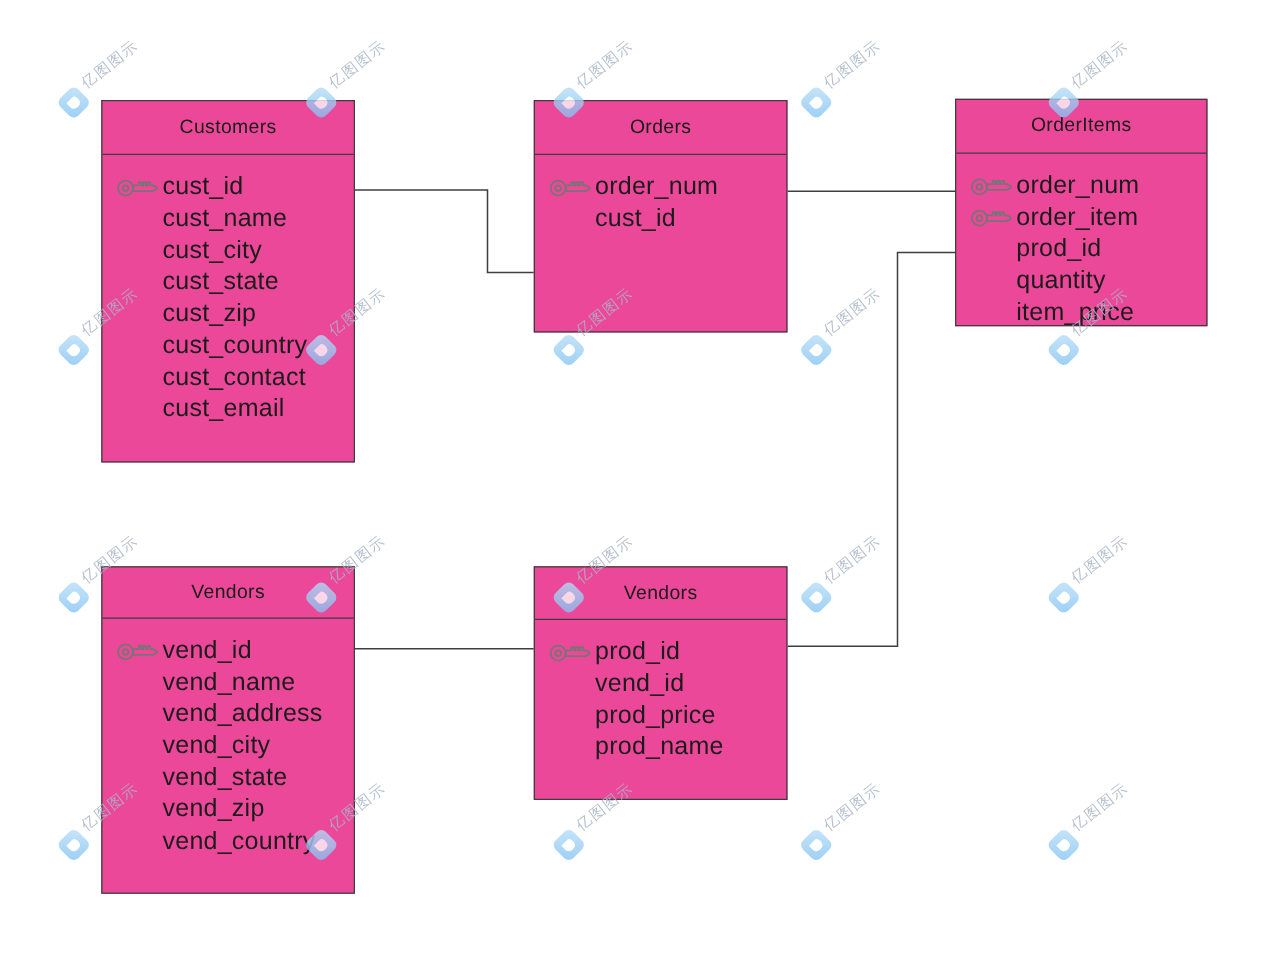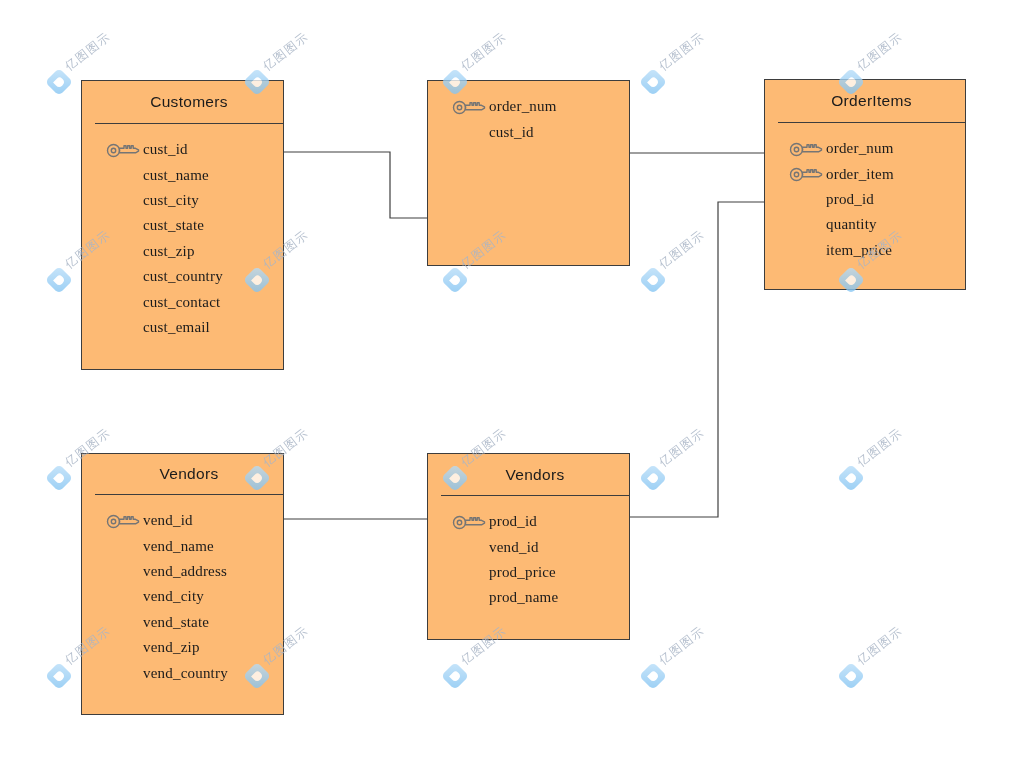--- a/index.html
+++ b/index.html
@@ -6,34 +6,33 @@
   .canvas{
     position:relative;width:1028px;height:774px;background:#ffffff;
     overflow:hidden;font-family:"Liberation Sans",sans-serif;
   }
   
   #connector-layer{position:absolute;left:0;top:0;z-index:1;}
   #connector-layer polyline{fill:none;stroke:#3f3f3f;stroke-width:1.2px;}
   
   #table-layer{position:absolute;inset:0;z-index:2;}
   .table{
-    position:absolute;box-sizing:border-box;background:#fdba74;
+    position:absolute;box-sizing:border-box;background:#ec4899;
     border:1.4px solid #3d3d3d;
-    padding-left:13px;
   }
   .table-header{
     display:flex;align-items:center;justify-content:center;
     box-sizing:border-box;border-bottom:1.4px solid #3d3d3d;
     font-size:15.5px;color:#1b1b1b;letter-spacing:.3px;
   }
   .table-fields{padding-top:13px;}
   .field-row{position:relative;height:25.4px;display:flex;align-items:center;}
   .key-wrap{position:absolute;left:11px;top:50%;transform:translateY(-50%);width:34px;height:17px;}
   .key-wrap svg{display:block;width:34px;height:17px;}
-  .field-name{margin-left:48px;font-size:15px;color:#1b1b1b;letter-spacing:.2px;white-space:nowrap;font-family:Liberation Serif, serif;}
+  .field-name{margin-left:48px;font-size:20px;color:#1b1b1b;letter-spacing:.2px;white-space:nowrap;}
   
   #wm-layer{position:absolute;inset:0;z-index:5;pointer-events:none;}
   .wm{position:absolute;width:0;height:0;}
   .wm-diamond{
     position:absolute;left:-10px;top:-10px;width:20px;height:20px;
     border-radius:5px;transform:rotate(45deg);opacity:.78;
     display:flex;align-items:center;justify-content:center;
   }
   .wm-diamond svg{display:block;}
   .wm-text{
@@ -101,20 +100,21 @@
   </div>
 
   <div class="field-row no-key">
 
     <span class="field-name">cust_email</span>
   </div>
 </div>
   </div>
 
   <div class="table" style="left: 427px; top: 80px; width: 203px; height: 186px;">
+    <div class="table-header" style="height: 43px;">Orders</div>
     <div class="table-fields">
   <div class="field-row">
     <span class="key-wrap">
       <svg viewBox="0 0 34 17">
         <g fill="none" stroke="#757575" stroke-width="1.4" stroke-linejoin="round">
           <circle cx="7.5" cy="9" r="6"></circle>
           <circle cx="7.5" cy="9" r="2.2"></circle>
           <path d="M13.5 6.8 L18 6.8 L18 4.2 L20 4.2 L20 6.8 L21.6 6.8 L21.6 4.2 L23.6 4.2 L23.6 6.8 L25.2 6.8 L25.2 4.2 L27.2 4.2 L27.2 6.8 L29.5 6.8 L32.5 8.3 L32.5 9.7 L29.5 11.3 L13.5 11.3 Z"></path>
         </g>
       </svg>
@@ -123,21 +123,21 @@
   </div>
 
 
   <div class="field-row no-key">
 
     <span class="field-name">cust_id</span>
   </div>
 </div>
   </div>
 
-  <div class="table" style="left: 764px; top: 79px; width: 202px; height: 211px; text-align: center;">
+  <div class="table" style="left: 764px; top: 79px; width: 202px; height: 182px; text-align: center;">
     <div class="table-header" style="height: 43px;">OrderItems</div>
     <div class="table-fields">
   <div class="field-row">
     <span class="key-wrap">
       <svg viewBox="0 0 34 17">
         <g fill="none" stroke="#757575" stroke-width="1.4" stroke-linejoin="round">
           <circle cx="7.5" cy="9" r="6"></circle>
           <circle cx="7.5" cy="9" r="2.2"></circle>
           <path d="M13.5 6.8 L18 6.8 L18 4.2 L20 4.2 L20 6.8 L21.6 6.8 L21.6 4.2 L23.6 4.2 L23.6 6.8 L25.2 6.8 L25.2 4.2 L27.2 4.2 L27.2 6.8 L29.5 6.8 L32.5 8.3 L32.5 9.7 L29.5 11.3 L13.5 11.3 Z"></path>
         </g>

